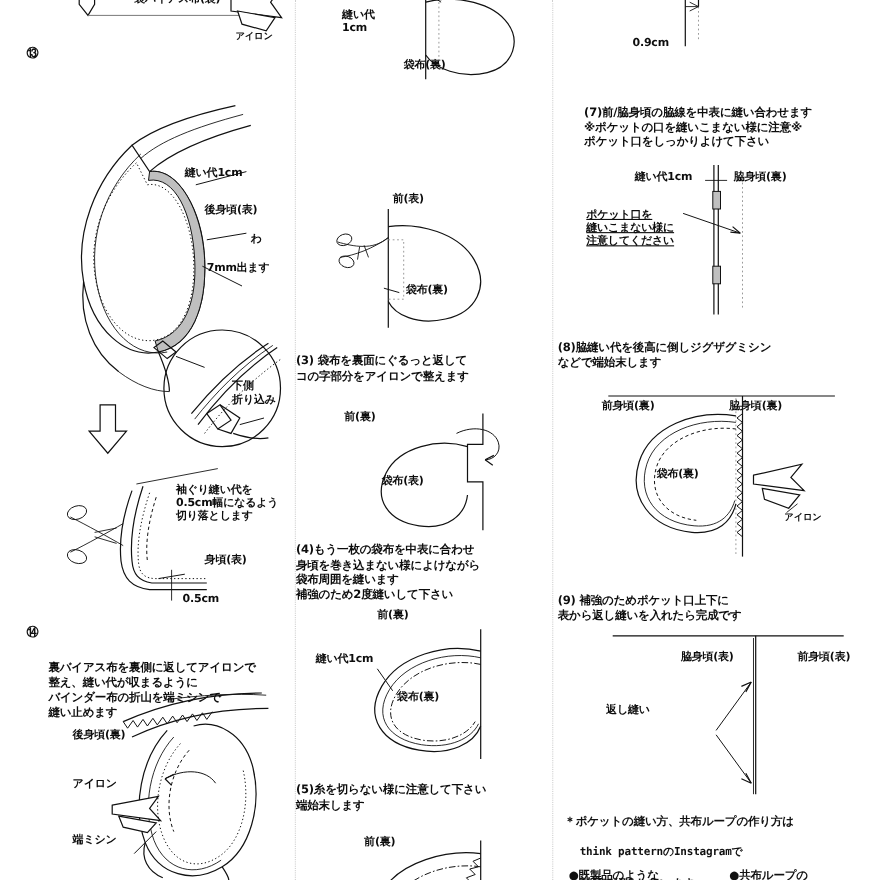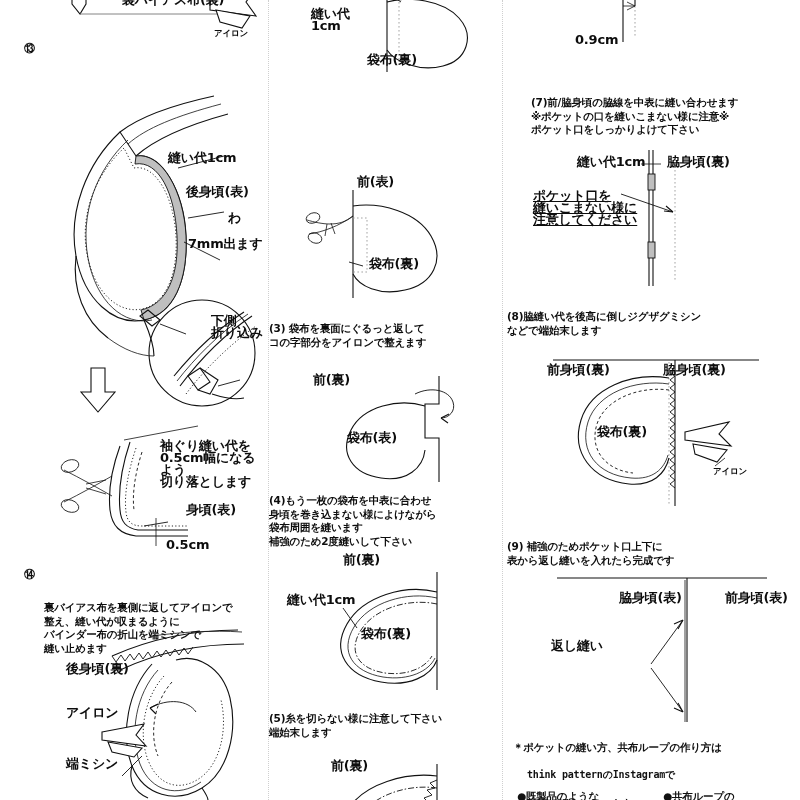--- a/index.html
+++ b/index.html
@@ -49,21 +49,21 @@
     font-weight: bold;
   }
   .step-num-circle {
     position: absolute;
     font-size: 11px;
     font-weight: bold;
     line-height: 13.5px;
   }
   .label {
     position: absolute;
-    font-size: 13px;
+    font-size: 10px;
     font-weight: bold;
     line-height: 12px;
     white-space: pre-line;
     letter-spacing: -0.2px;
     color: #0d0d0d;
   }
   .label.small {
     font-size: 8.5px;
     line-height: 10.5px;
   }
@@ -170,21 +170,21 @@
         <path class="ln" d="M40,88 C58,64 82,38 112,18"></path>
         <path class="ln" d="M34,78 C52,56 76,32 104,14"></path>
         <path class="ln-t" d="M37,83 C55,60 79,35 108,16"></path>
         <path class="dot" d="M46,96 C64,72 88,48 116,28"></path>
         <path class="ln" d="M48,78 L60,70 L70,84 L58,92 Z"></path>
         <path class="ln" d="M60,70 L78,82 L70,96 L58,92"></path>
         <path class="ln" d="M72,96 C84,100 94,102 104,100"></path>
         <path class="arrowline" d="M78,88 L100,82"></path>
       </svg>
     </div>
-    <div class="label" style="left:211px; top:315px;">下側
+    <div class="label" style="left:211px; top:346px;">下側
 折り込み</div>
 
     <div class="fig" style="left:78px; top:366px;">
       <svg width="40" height="48" viewBox="0 0 40 48">
         <path class="wht" d="M13,2 L27,2 L27,26 L37,26 L20,46 L3,26 L13,26 Z"></path>
       </svg>
     </div>
 
     <div class="fig" style="left:56px; top:418px;">
       <svg width="180" height="130" viewBox="0 0 180 130">

